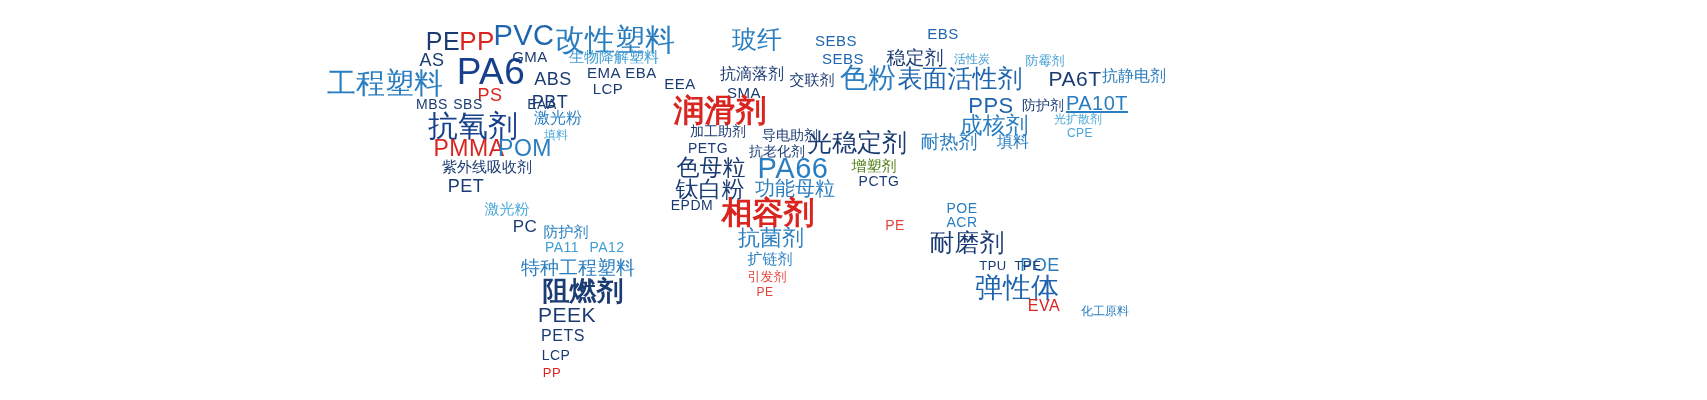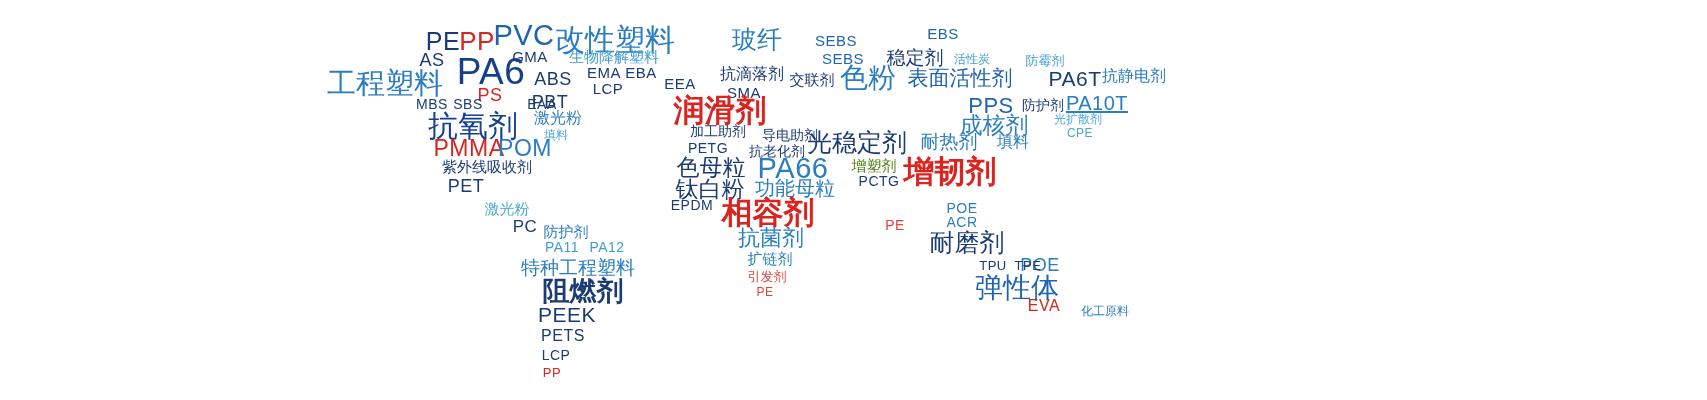--- a/index.html
+++ b/index.html
@@ -76,42 +76,41 @@
     <span class="w han norm" style="left: 757px; top: 39px; font-size: 25px; color: rgb(42, 126, 192);">玻纤</span>
     <span class="w latin norm" style="left: 836px; top: 40px; font-size: 15px; color: rgb(31, 100, 174);">SEBS</span>
     <span class="w latin norm" style="left: 943px; top: 33px; font-size: 15px; color: rgb(31, 100, 174);">EBS</span>
     <span class="w latin norm" style="left: 843px; top: 58px; font-size: 15px; color: rgb(31, 100, 174);">SEBS</span>
     <span class="w han norm" style="left: 915px; top: 57px; font-size: 19px; color: rgb(27, 59, 115);">稳定剂</span>
     <span class="w han norm" style="left: 972px; top: 59px; font-size: 12px; color: rgb(63, 157, 212);">活性炭</span>
     <span class="w han norm" style="left: 1045px; top: 60px; font-size: 13px; color: rgb(63, 157, 212);">防霉剂</span>
     <span class="w han norm" style="left: 752px; top: 74px; font-size: 16px; color: rgb(27, 59, 115);">抗滴落剂</span>
     <span class="w han norm" style="left: 812px; top: 80px; font-size: 15px; color: rgb(27, 59, 115);">交联剂</span>
     <span class="w han norm" style="left: 868px; top: 78px; font-size: 28px; color: rgb(42, 126, 192);">色粉</span>
-    <span class="w han norm" style="left: 960px; top: 78px; font-size: 21px; color: rgb(31, 100, 174);">表面活性剂</span>
+    <span class="w han norm" style="left: 960px; top: 78px; font-size: 25px; color: rgb(31, 100, 174);">表面活性剂</span>
     <span class="w latin norm" style="left: 1075px; top: 78px; font-size: 21px; color: rgb(27, 59, 115);">PA6T</span>
     <span class="w han norm" style="left: 1134px; top: 76px; font-size: 16px; color: rgb(42, 126, 192);">抗静电剂</span>
     <span class="w latin norm" style="left: 744px; top: 92px; font-size: 15px; color: rgb(27, 59, 115);">SMA</span>
     <span class="w han bold" style="left: 720px; top: 110px; font-size: 31px; color: rgb(217, 36, 31);">润滑剂</span>
     <span class="w latin norm" style="left: 991px; top: 106px; font-size: 22px; color: rgb(31, 100, 174);">PPS</span>
     <span class="w han norm" style="left: 1043px; top: 105px; font-size: 14px; color: rgb(27, 59, 115);">防护剂</span>
     <span class="w latin norm" style="left: 1097px; top: 103px; font-size: 20px; color: rgb(42, 126, 192); text-decoration: underline;">PA10T</span>
     <span class="w han norm" style="left: 994px; top: 125px; font-size: 23px; color: rgb(42, 126, 192);">成核剂</span>
     <span class="w han norm" style="left: 1078px; top: 119px; font-size: 12px; color: rgb(74, 168, 216);">光扩散剂</span>
     <span class="w latin norm" style="left: 1080px; top: 133px; font-size: 12px; color: rgb(74, 168, 216);">CPE</span>
     <span class="w han norm" style="left: 718px; top: 131px; font-size: 14px; color: rgb(27, 59, 115);">加工助剂</span>
     <span class="w han norm" style="left: 790px; top: 135px; font-size: 14px; color: rgb(27, 59, 115);">导电助剂</span>
     <span class="w han norm" style="left: 857px; top: 142px; font-size: 25px; color: rgb(27, 59, 115);">光稳定剂</span>
     <span class="w han norm" style="left: 949px; top: 141px; font-size: 19px; color: rgb(42, 126, 192);">耐热剂</span>
     <span class="w han norm" style="left: 1013px; top: 142px; font-size: 16px; color: rgb(42, 126, 192);">填料</span>
     <span class="w latin norm" style="left: 708px; top: 148px; font-size: 14px; color: rgb(27, 59, 115);">PETG</span>
     <span class="w han norm" style="left: 777px; top: 151px; font-size: 14px; color: rgb(27, 59, 115);">抗老化剂</span>
     <span class="w han norm" style="left: 711px; top: 167px; font-size: 23px; color: rgb(27, 59, 115);">色母粒</span>
     <span class="w latin norm" style="left: 793px; top: 168px; font-size: 29px; color: rgb(42, 126, 192);">PA66</span>
     <span class="w han norm" style="left: 866px; top: 166px; font-size: 15px; color: #4d7c0f; margin-left: 8px;">增塑剂</span>
-    <span class="w han bold" style="left: 950px; top: 171px; font-size: 31px; color: rgb(217, 36, 31);">增韧剂</span>
     <span class="w han norm" style="left: 710px; top: 189px; font-size: 23px; color: rgb(27, 59, 115);">钛白粉</span>
     <span class="w han norm" style="left: 795px; top: 188px; font-size: 20px; color: rgb(42, 126, 192);">功能母粒</span>
     <span class="w latin norm" style="left: 879px; top: 181px; font-size: 14px; color: rgb(27, 59, 115);">PCTG</span>
     <span class="w latin norm" style="left: 692px; top: 205px; font-size: 14px; color: rgb(27, 59, 115);">EPDM</span>
     <span class="w han bold" style="left: 768px; top: 212px; font-size: 31px; color: rgb(217, 36, 31);">相容剂</span>
     <span class="w latin norm" style="left: 962px; top: 208px; font-size: 14px; color: rgb(42, 126, 192);">POE</span>
     <span class="w latin norm" style="left: 962px; top: 222px; font-size: 14px; color: rgb(42, 126, 192);">ACR</span>
     <span class="w latin norm" style="left: 895px; top: 225px; font-size: 14px; color: rgb(226, 68, 60);">PE</span>
     <span class="w han norm" style="left: 771px; top: 238px; font-size: 22px; color: rgb(42, 126, 192);">抗菌剂</span>
     <span class="w han norm" style="left: 967px; top: 242px; font-size: 25px; color: rgb(27, 59, 115);">耐磨剂</span>

